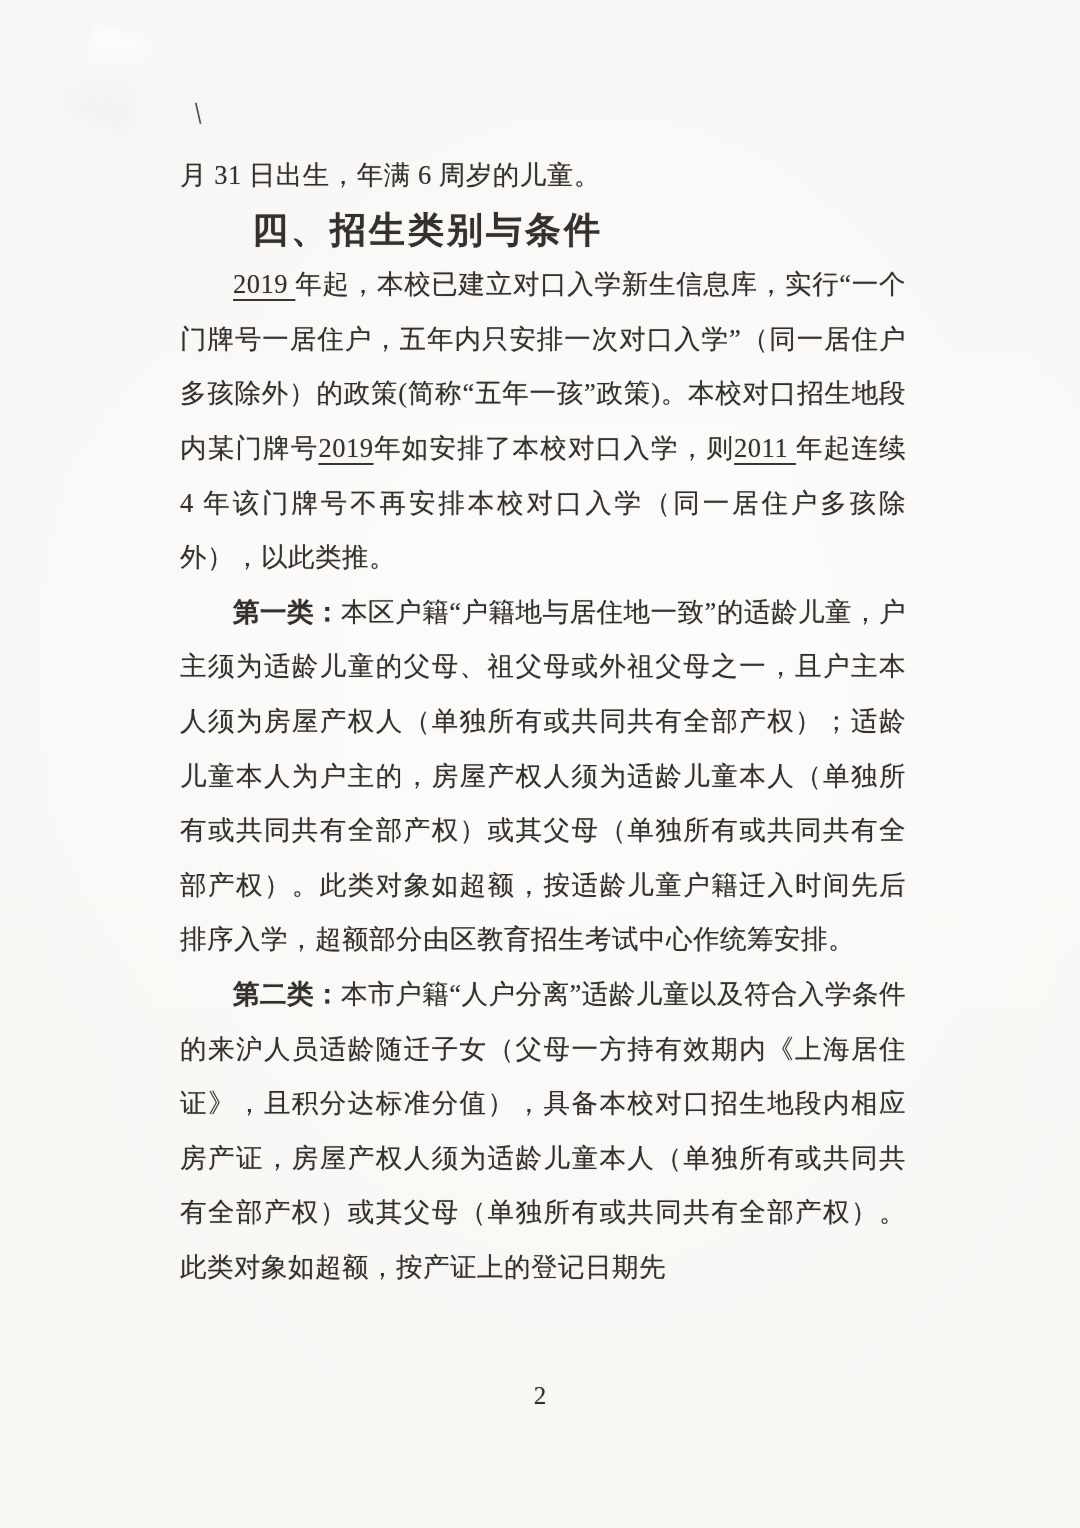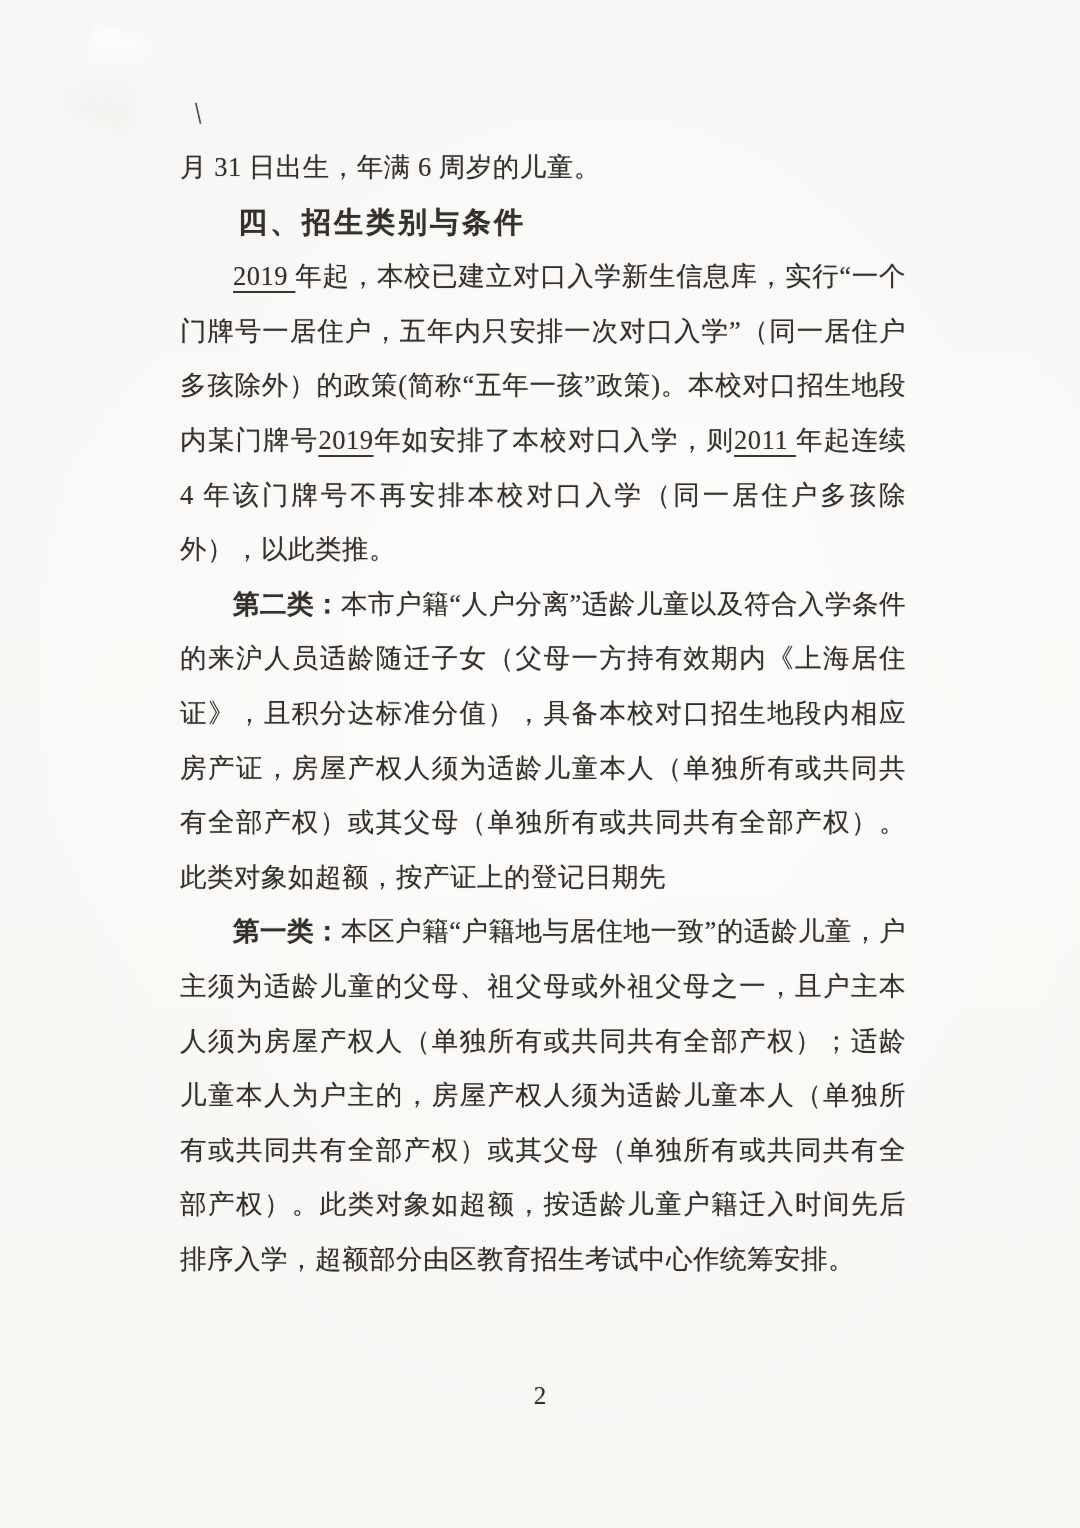--- a/index.html
+++ b/index.html
@@ -40,36 +40,36 @@
     left: 194px;
     top: 96px;
     font-size: 30px;
     color: #4a4642;
     transform: rotate(6deg);
     text-shadow: 0 0 1px rgba(70,64,58,0.5);
   }
   .content {
     position: absolute;
     left: 180px;
-    top: 140px;
+    top: 148px;
     width: 726px;
     font-size: 26.5px;
     line-height: 54.6px;
     text-align: justify;
     text-justify: inter-ideograph;
     color: var(--ink);
     text-shadow: 0 0 1px rgba(70,64,58,0.45);
     letter-spacing: 0.5px;
   }
   .content p { margin: 0; }
   .carryover { text-indent: 0; }
   .heading {
     font-family: "Liberation Sans", "DejaVu Sans", sans-serif;
     font-weight: 700;
-    font-size: 29px;
+    font-size: 36px;
     letter-spacing: 3px;
     text-indent: 2em;
     text-shadow: 0 0 1px rgba(40,36,33,0.55);
   }
   .para { text-indent: 2em; }
   .bold {
     font-family: "Liberation Sans", "DejaVu Sans", sans-serif;
     font-weight: 700;
     text-shadow: 0 0 1px rgba(40,36,33,0.5);
   }
@@ -96,19 +96,19 @@
 
 <div class="page">
   <div class="smudge"></div>
   <span class="stray-mark">\</span>
 
   <div class="content">
     <p class="carryover">月 31 日出生，年满 6 周岁的儿童。</p>
     <p class="heading">四、招生类别与条件</p>
     <div id="paragraphs">
         <p class="para"><span class="underline"> 2019 </span><span>年起，本校已建立对口入学新生信息库，实行“一个门牌号一居住户，五年内只安排一次对口入学”（同一居住户多孩除外）的政策(简称“五年一孩”政策)。本校对口招生地段内某门牌号</span><span class="underline">2019</span><span>年如安排了本校对口入学，则</span><span class="underline">2011 </span><span>年起连续 4 年该门牌号不再安排本校对口入学（同一居住户多孩除外），以此类推。</span></p>
+        <p class="para"><span class="bold">第一类：</span><span>本区户籍“户籍地与居住地一致”的适龄儿童，户主须为适龄儿童的父母、祖父母或外祖父母之一，且户主本人须为房屋产权人（单独所有或共同共有全部产权）；适龄儿童本人为户主的，房屋产权人须为适龄儿童本人（单独所有或共同共有全部产权）或其父母（单独所有或共同共有全部产权）。此类对象如超额，按适龄儿童户籍迁入时间先后排序入学，超额部分由区教育招生考试中心作统筹安排。</span></p>
         <p class="para"><span class="bold">第二类：</span><span>本市户籍“人户分离”适龄儿童以及符合入学条件的来沪人员适龄随迁子女（父母一方持有效期内《上海居住证》，且积分达标准分值），具备本校对口招生地段内相应房产证，房屋产权人须为适龄儿童本人（单独所有或共同共有全部产权）或其父母（单独所有或共同共有全部产权）。此类对象如超额，按产证上的登记日期先</span></p>
-        <p class="para"><span class="bold">第一类：</span><span>本区户籍“户籍地与居住地一致”的适龄儿童，户主须为适龄儿童的父母、祖父母或外祖父母之一，且户主本人须为房屋产权人（单独所有或共同共有全部产权）；适龄儿童本人为户主的，房屋产权人须为适龄儿童本人（单独所有或共同共有全部产权）或其父母（单独所有或共同共有全部产权）。此类对象如超额，按适龄儿童户籍迁入时间先后排序入学，超额部分由区教育招生考试中心作统筹安排。</span></p>
       </div>
   </div>
 
   <div class="page-number">2</div>
 </div>
 
 </body></html>

